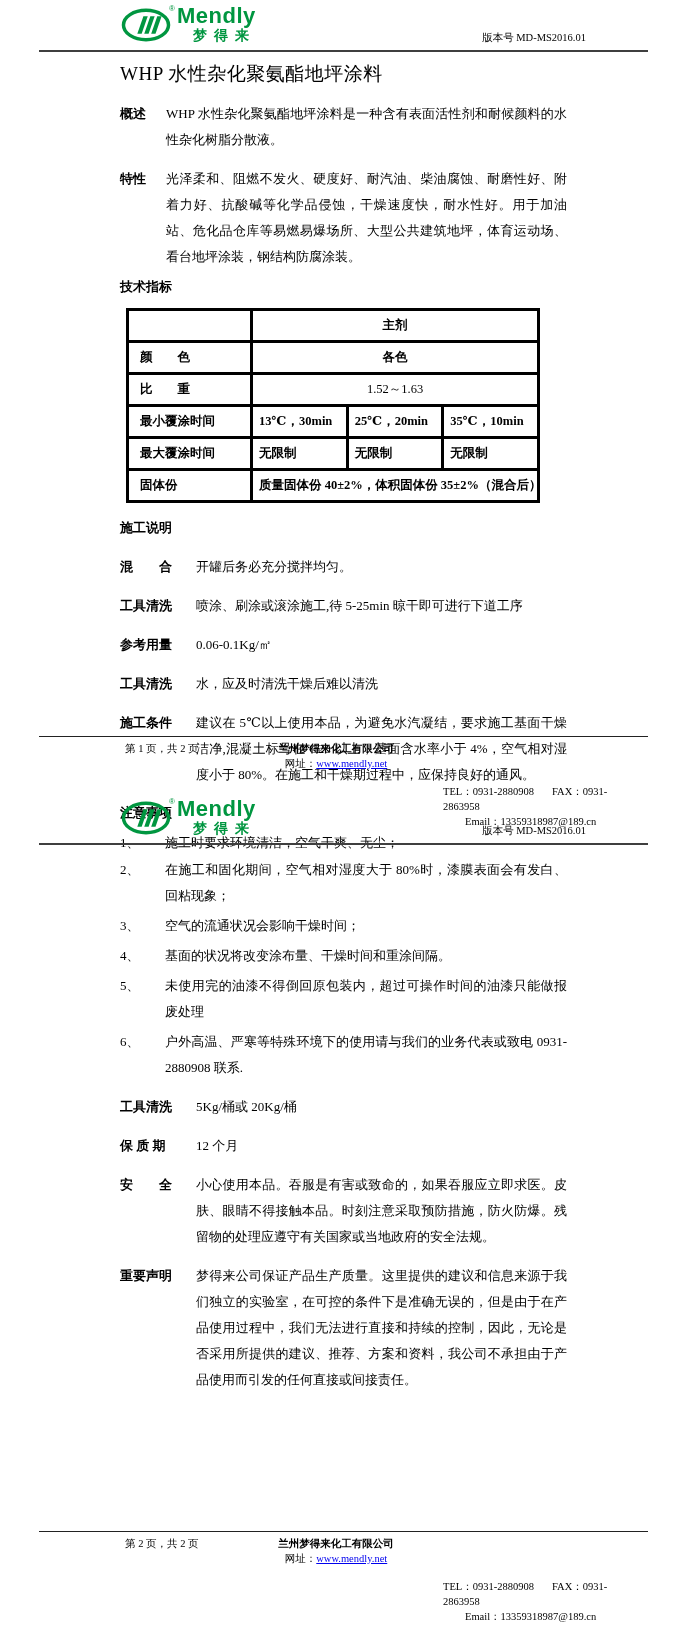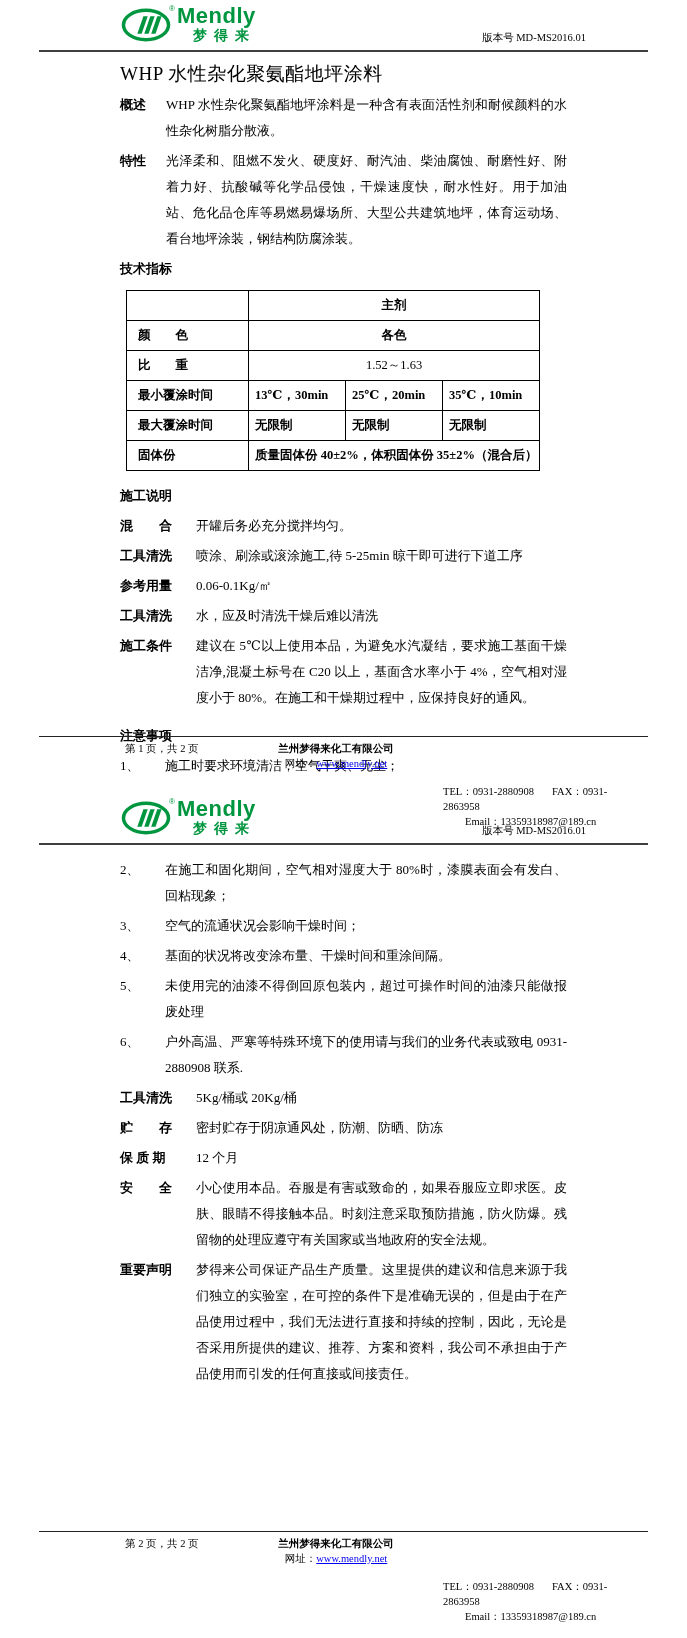--- a/index.html
+++ b/index.html
@@ -32,30 +32,30 @@
   .f-page{margin-left:86px;width:118px;flex-shrink:0;}
   .f-mid{width:186px;text-align:center;flex-shrink:0;}
   .f-company{font-weight:bold;}
   .f-right{margin-left:14px;margin-top:43px;}
   .f-row1 span{margin-right:18px;}
   .f-link{color:#0000ee;text-decoration:underline;}
 
   
   .content{padding:0 120px 0 120px;}
   .title{font-weight:normal;font-size:19px;line-height:28px;margin-top:8px;letter-spacing:.5px;}
-  .prow{display:flex;line-height:26px;margin-top:4px;}
+  .prow{display:flex;line-height:26px;margin-top:13px;}
   .plabel{font-weight:bold;flex-shrink:0;}
   .w46{width:46px;}
   .w76{width:76px;}
   .ptext{flex:1;text-align:justify;}
   .shead{font-weight:bold;line-height:26px;margin-top:4px;}
   .gap{margin-top:12px;}
 
   table.spec{border-collapse:collapse;margin:8px 0 8px 6px;table-layout:fixed;width:414px;}
-  table.spec td{border:1px solid #000000;height:29px;font-size:12.5px;padding:0 6px;overflow:hidden;white-space:nowrap;}
+  table.spec td{border:3px solid #000000;height:29px;font-size:12.5px;padding:0 6px;overflow:hidden;white-space:nowrap;}
   table.spec td.lbl{width:104px;font-weight:bold;padding-left:11px;}
   table.spec td.ctr{text-align:center;font-weight:bold;}
   table.spec td.ctr-n{text-align:center;font-weight:normal;}
   table.spec td.cell{font-weight:bold;}
 
   .nrow{display:flex;line-height:26px;margin-top:4px;}
   .nnum{width:45px;flex-shrink:0;}
   .ntext{flex:1;text-align:justify;}
 </style>
 </head>
@@ -215,24 +215,20 @@
     <div class="nrow">
       <span class="nnum">6、</span>
       <span class="ntext">户外高温、严寒等特殊环境下的使用请与我们的业务代表或致电 0931-2880908 联系.</span>
     </div>
 
     <div class="prow">
       <span class="plabel w76">工具清洗</span>
       <span class="ptext">5Kg/桶或 20Kg/桶</span>
     </div>
     <div class="prow">
-      <span class="plabel w76">贮　　存</span>
-      <span class="ptext">密封贮存于阴凉通风处，防潮、防晒、防冻</span>
-    </div>
-    <div class="prow">
       <span class="plabel w76">保 质 期</span>
       <span class="ptext">12 个月</span>
     </div>
     <div class="prow">
       <span class="plabel w76">安　　全</span>
       <span class="ptext">小心使用本品。吞服是有害或致命的，如果吞服应立即求医。皮肤、眼睛不得接触本品。时刻注意采取预防措施，防火防爆。残留物的处理应遵守有关国家或当地政府的安全法规。</span>
     </div>
     <div class="prow">
       <span class="plabel w76">重要声明</span>
       <span class="ptext">梦得来公司保证产品生产质量。这里提供的建议和信息来源于我们独立的实验室，在可控的条件下是准确无误的，但是由于在产品使用过程中，我们无法进行直接和持续的控制，因此，无论是否采用所提供的建议、推荐、方案和资料，我公司不承担由于产品使用而引发的任何直接或间接责任。</span>

